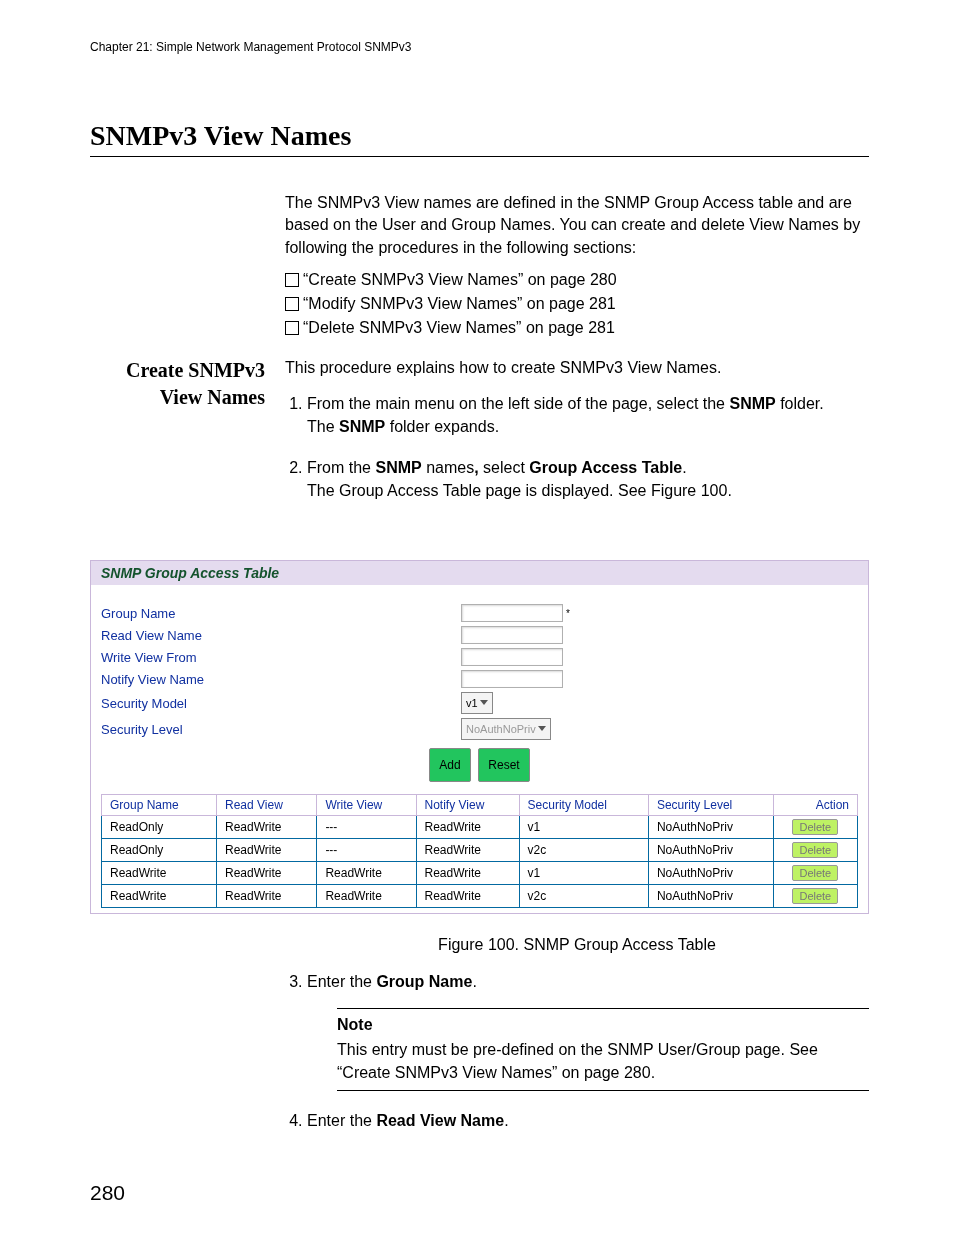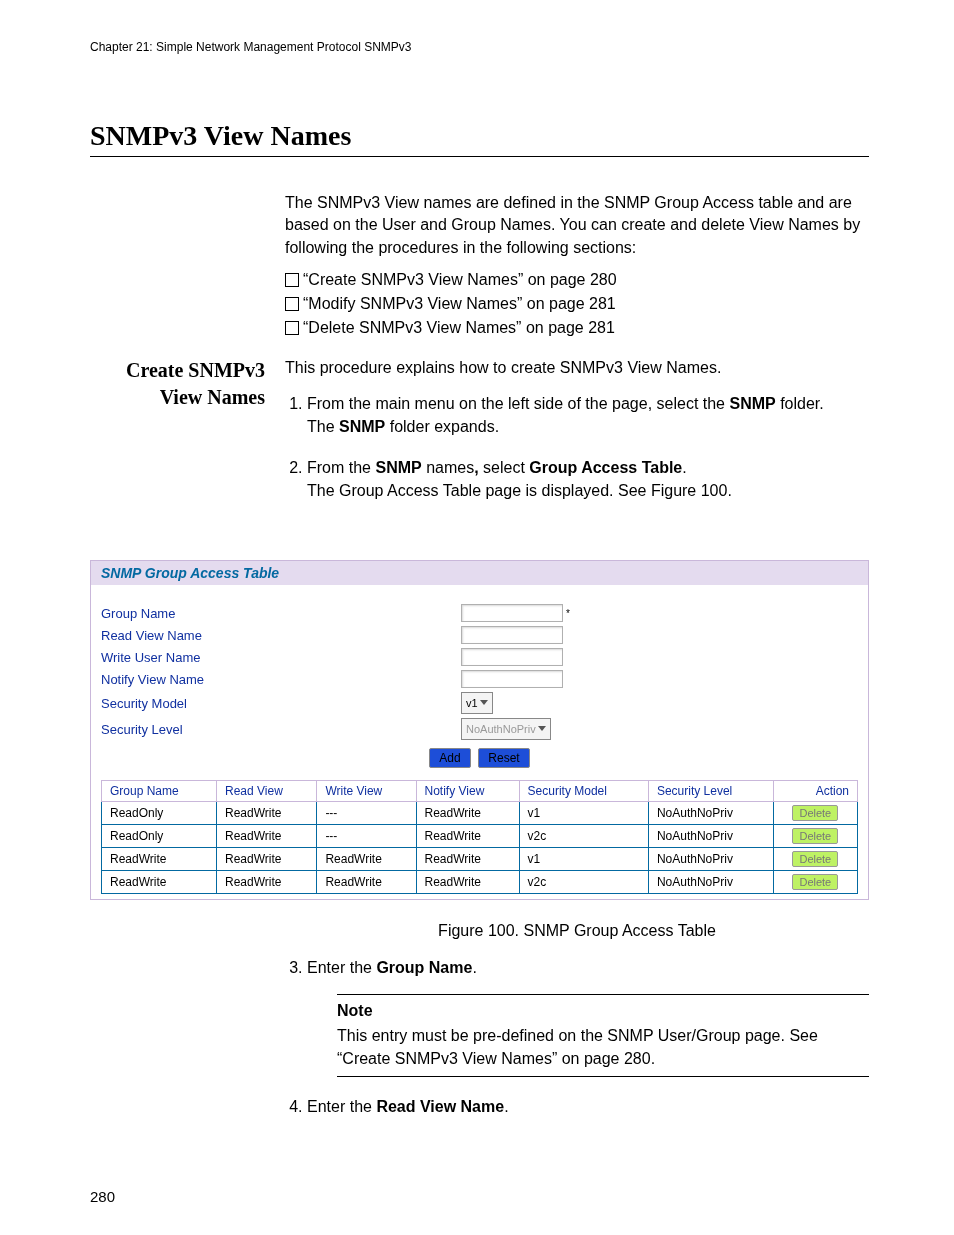--- a/index.html
+++ b/index.html
@@ -44,21 +44,21 @@
   .sub-body { flex: 1; }
   ol.steps { padding-left: 22px; margin: 10px 0; }
   ol.steps li { margin-bottom: 18px; line-height: 1.45; font-size: 16px; }
   .figure {
     margin: 40px 0 10px 0;
     border: 1px solid #c9b7da;
     background: #fff;
   }
   .figure-titlebar {
     background: #e4dbef;
-    color: #0369a1;
+    color: #14532d;
     font-style: italic;
     font-weight: bold;
     font-size: 14px;
     padding: 4px 10px;
   }
   .form-area { padding: 15px 10px 5px 10px; font-size: 13px; }
   .form-row { display: flex; align-items: center; margin: 4px 0; }
   .form-label { color: #1030a0; width: 360px; }
   .form-input {
     width: 100px; height: 16px;
@@ -82,23 +82,23 @@
     position: absolute; right: 4px; top: 7px;
     border-left: 4px solid transparent;
     border-right: 4px solid transparent;
     border-top: 5px solid #555;
   }
   .form-select.disabled { color: #999; }
   .btn-row { text-align: center; margin: 8px 0 12px 0; }
   .fig-btn {
     display: inline-block;
     border: 1px solid #888;
-    background: #1d4ed8;
+    background: #22c55e;
     font-size: 12px;
-    padding: 2px 9px;
+    padding: 9px 9px;
     margin: 0 2px;
     border-radius: 2px;
   }
   table.fig-table { width: 100%; border-collapse: collapse; font-size: 12px; }
   table.fig-table th {
     color: #1030a0;
     font-weight: normal;
     text-align: left;
     padding: 3px 8px;
     border: 1px solid #c9b7da;
@@ -114,21 +114,21 @@
     background: #bef264;
     color: #777;
     font-size: 11px;
     padding: 1px 6px;
     border-radius: 2px;
   }
   .figure-caption { text-align: center; margin: 22px 0 16px 195px; font-size: 16px; }
   .note-block { margin: 14px 0 14px 30px; padding: 0; }
   .note-rule { border: 0; border-top: 1px solid #000; margin: 0; }
   .note-label { font-weight: bold; margin: 4px 0 2px 0; }
-  .page-num { position: absolute; bottom: 30px; left: 90px; font-size: 15px; }
+  .page-num { position: absolute; bottom: 30px; left: 90px; font-size: 21px; }
 </style>
 </head>
 <body>
 
 <div class="page">
   <div class="chapter-header">Chapter 21: Simple Network Management Protocol SNMPv3</div>
 
   <h1 class="section-title">SNMPv3 View Names</h1>
   <hr class="title-rule">
 
@@ -173,21 +173,21 @@
       <div class="form-row">
         <span class="form-label">Group Name</span>
         <span class="form-input"></span>
           <span class="form-star">*</span>
       </div>
       <div class="form-row">
         <span class="form-label">Read View Name</span>
         <span class="form-input"></span>
       </div>
       <div class="form-row">
-        <span class="form-label">Write User Name</span>
+        <span class="form-label">Write View From</span>
         <span class="form-input"></span>
       </div>
       <div class="form-row">
         <span class="form-label">Notify View Name</span>
         <span class="form-input"></span>
       </div>
       <div class="form-row">
         <span class="form-label">Security Model</span>
         <span class="form-select">v1</span>
       </div>

